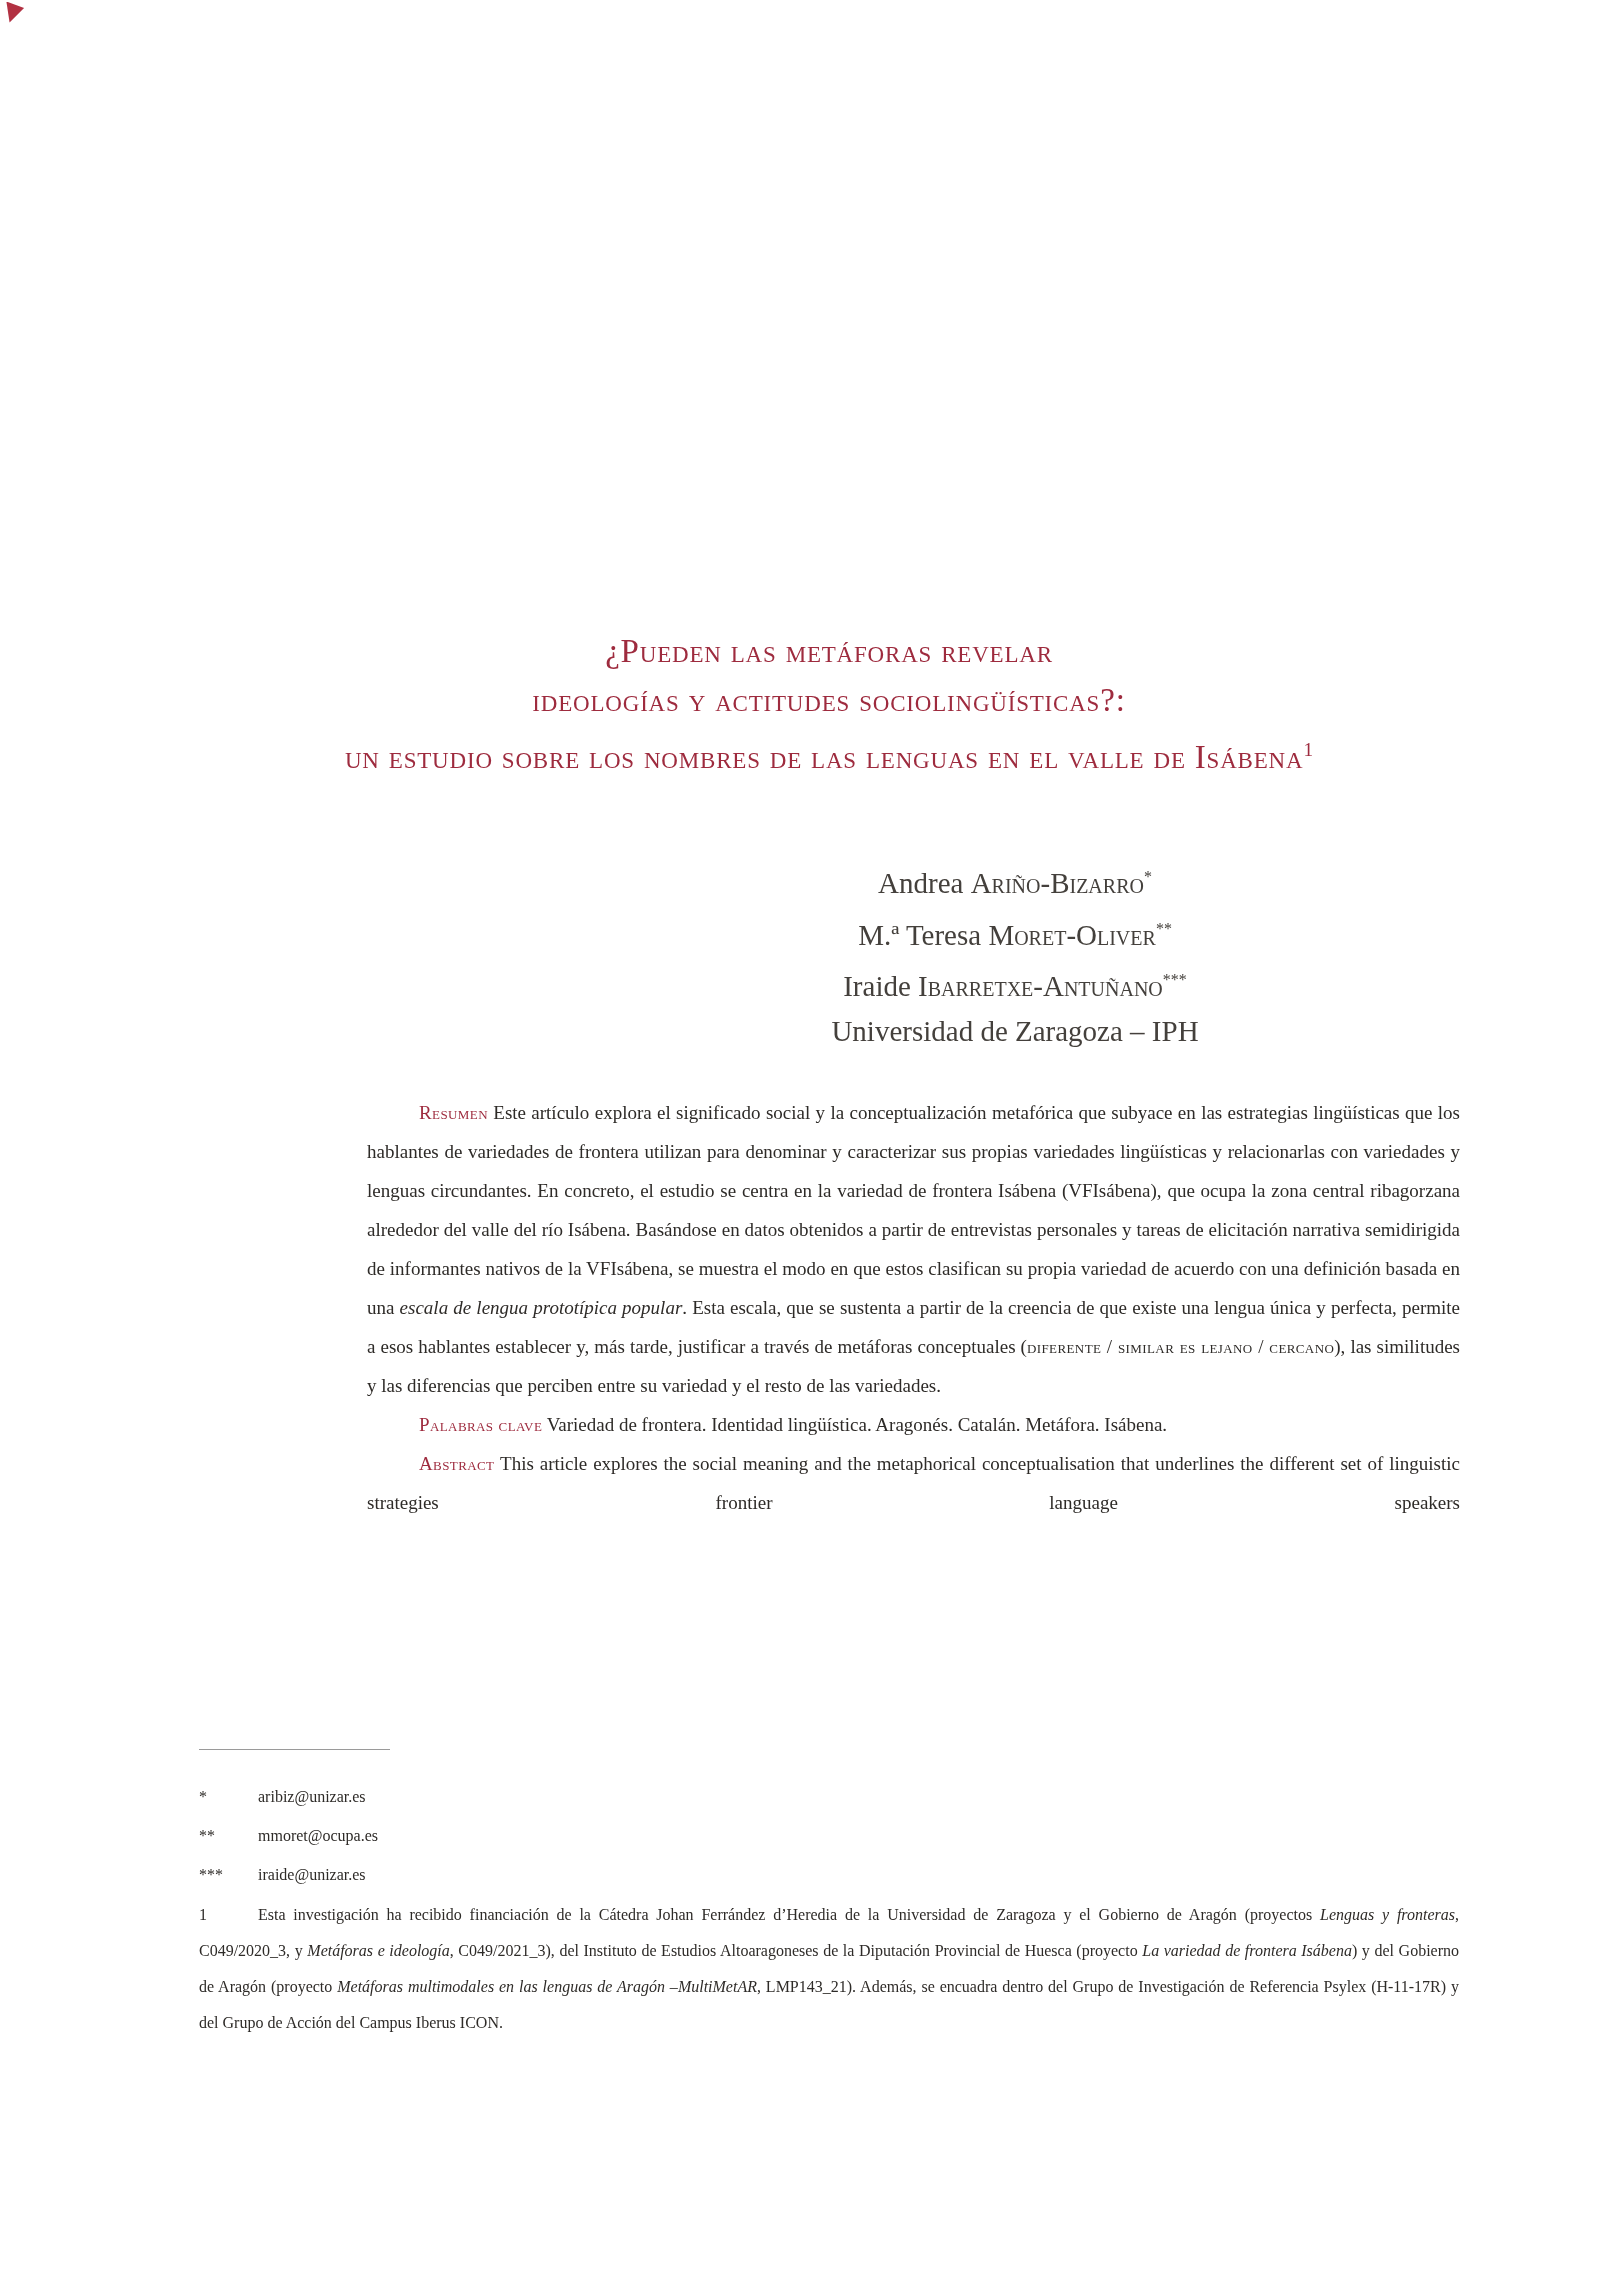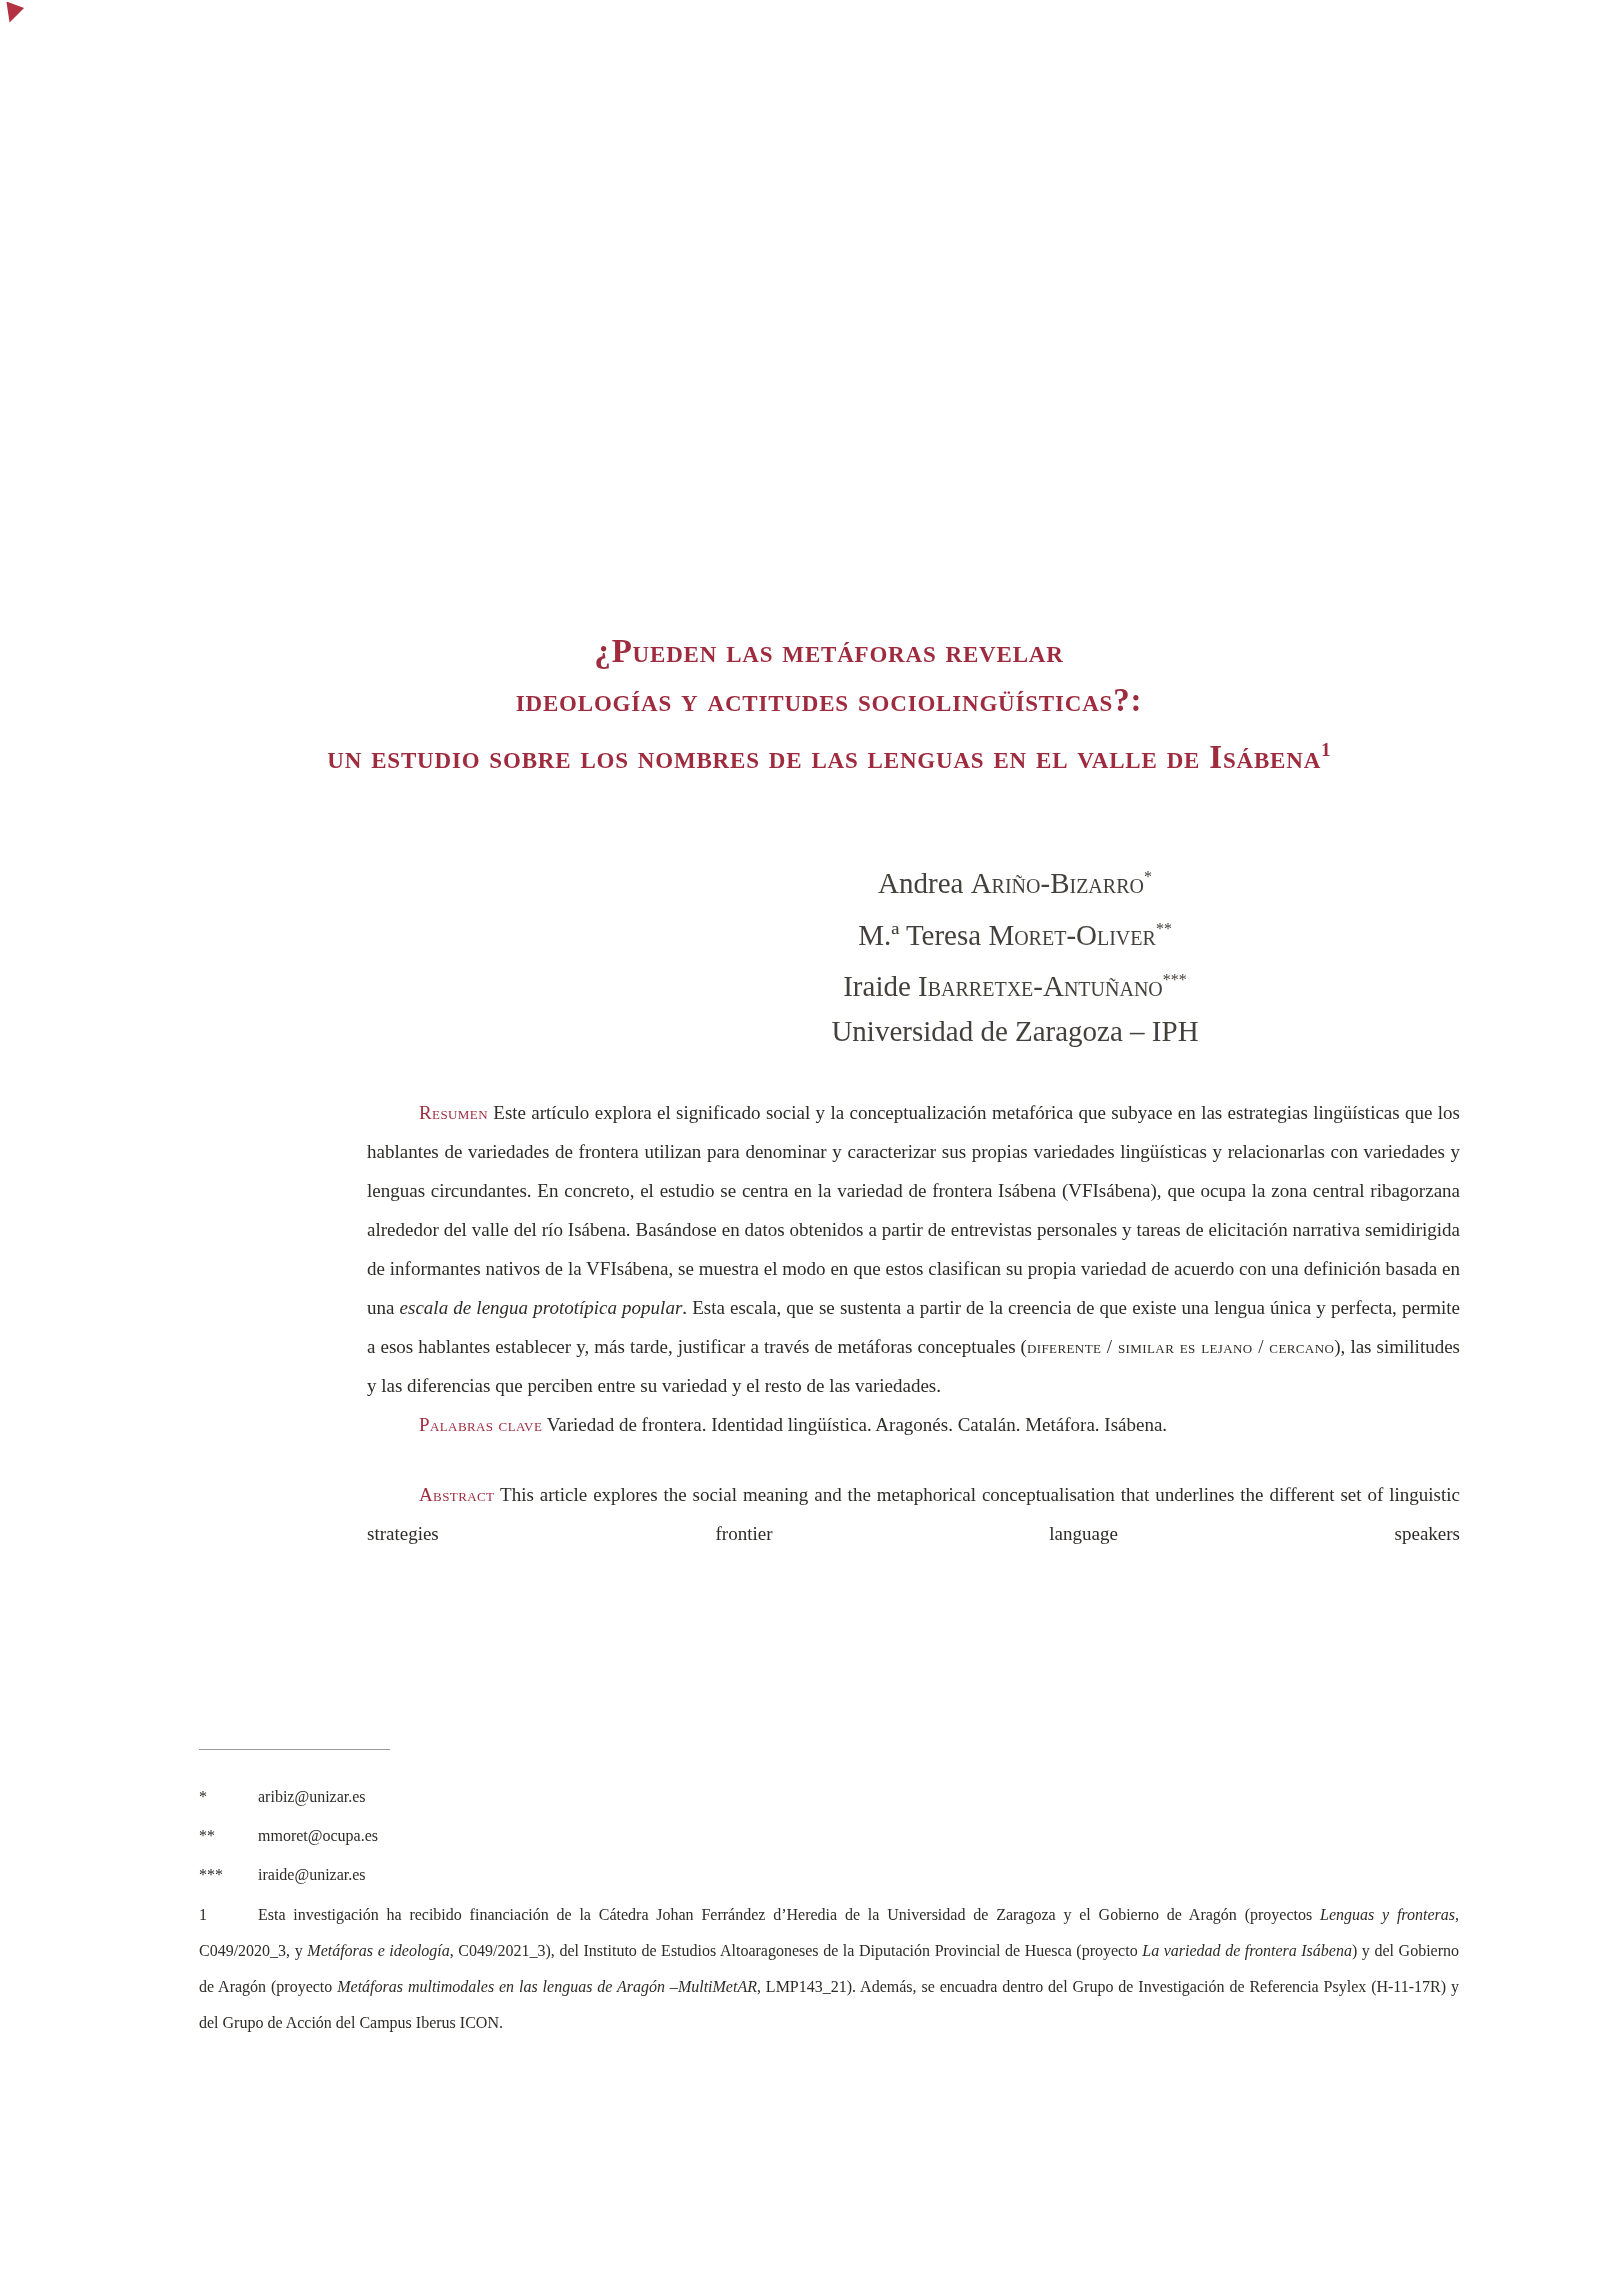--- a/index.html
+++ b/index.html
@@ -23,40 +23,40 @@
     position:absolute;top:1.6px;left:6.4px;width:17.7px;height:21px;
     background:#b23142;
     clip-path:polygon(0 0,100% 30%,18% 100%);
   }
   .sc{font-variant:small-caps;}
   
   .title-block{
     position:absolute;top:627px;left:199px;width:1260px;
     text-align:center;color:var(--accent);
     font-size:33px;line-height:49px;
-    font-variant:small-caps;letter-spacing:0.8px;font-weight:700;
+    font-variant:small-caps;letter-spacing:0.8px;font-weight:400;
   }
   .title-sup{font-size:19.3px;vertical-align:super;letter-spacing:0;font-variant:normal;}
   
   .authors{
     position:absolute;top:854px;right:163px;width:886px;
     text-align:center;color:var(--author-ink);
     font-size:29px;line-height:45px;
   }
   .authors sup{font-size:16px;vertical-align:super;}
   
   .body-block{
     position:absolute;top:1093px;left:367px;width:1093px;
     font-size:19px;line-height:39px;
     text-align:justify;color:var(--body-ink);
   }
   .para{text-indent:52px;hyphens:auto;}
   .para .accent{color:var(--accent);letter-spacing:0.4px;}
   .para .sc{letter-spacing:0.4px;}
-  .para.abstract{margin-top:31px;text-align-last:justify;}
+  .para.abstract{text-align-last:justify;}
   
   .fn-rule{
     position:absolute;top:1749px;left:199px;width:191px;
     border-top:1.6px solid var(--rule-gray);
   }
   .footnotes{
     position:absolute;top:1777px;left:199px;width:1260px;
     font-size:16px;line-height:38px;color:var(--body-ink);
   }
   .fn-star{line-height:39px;}

